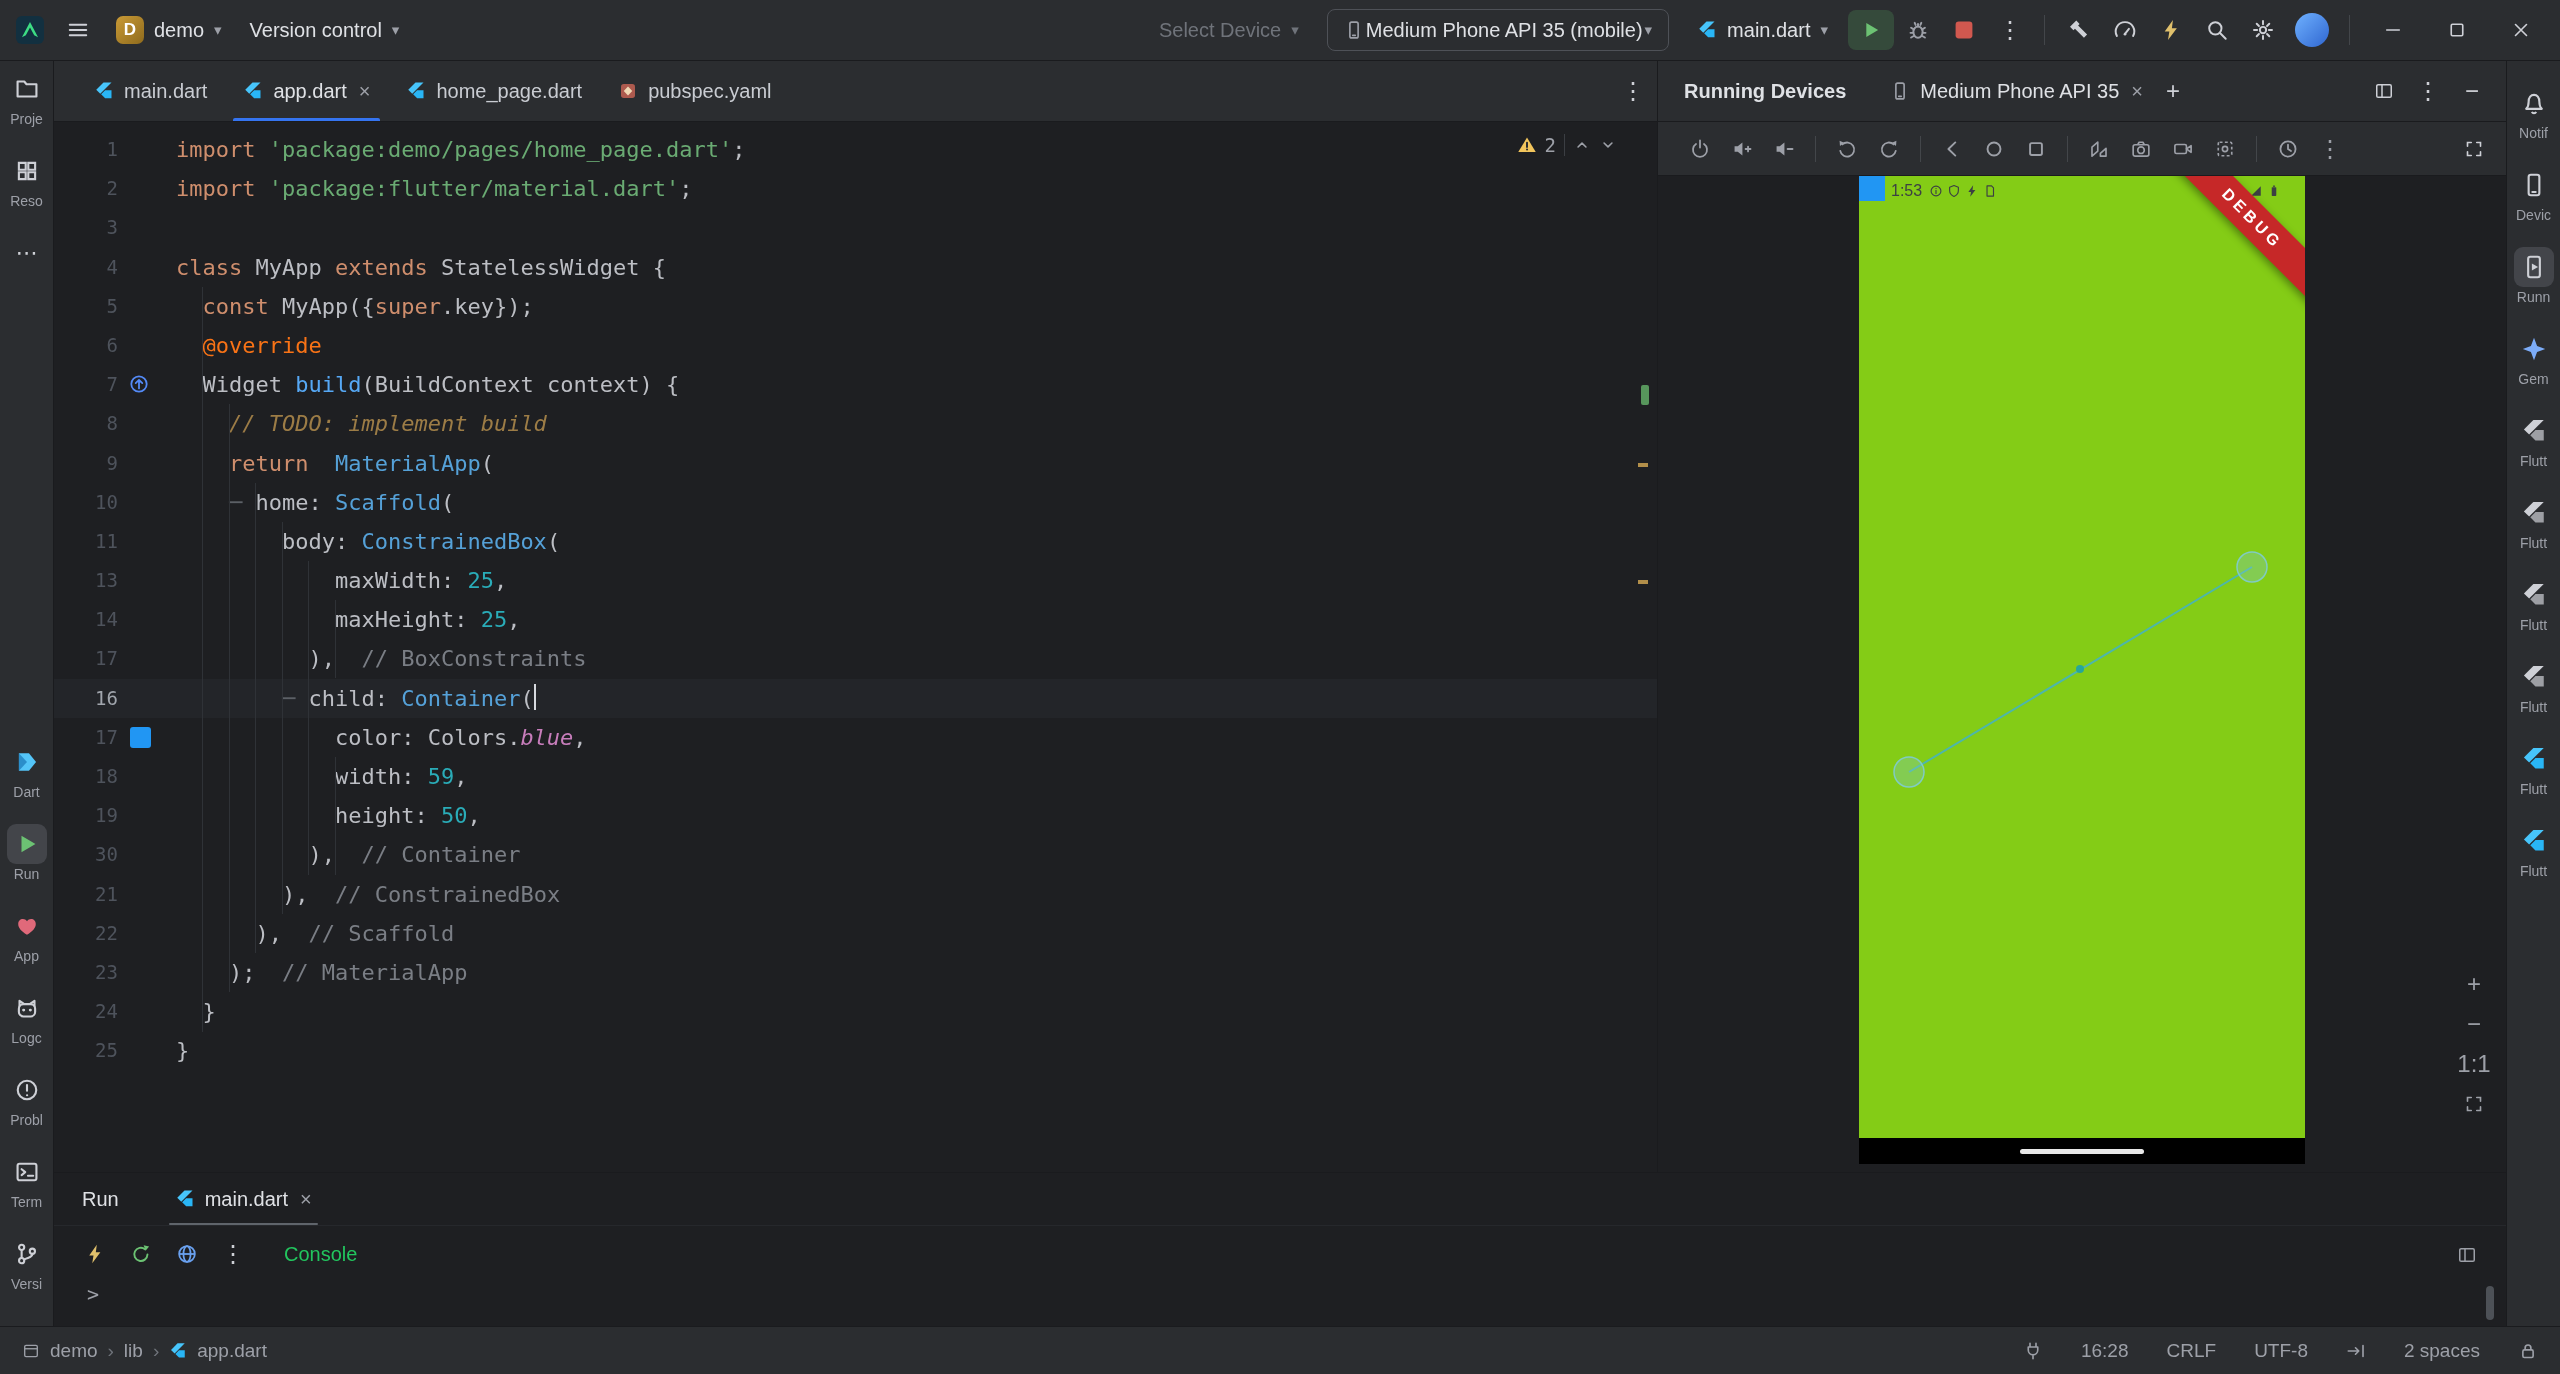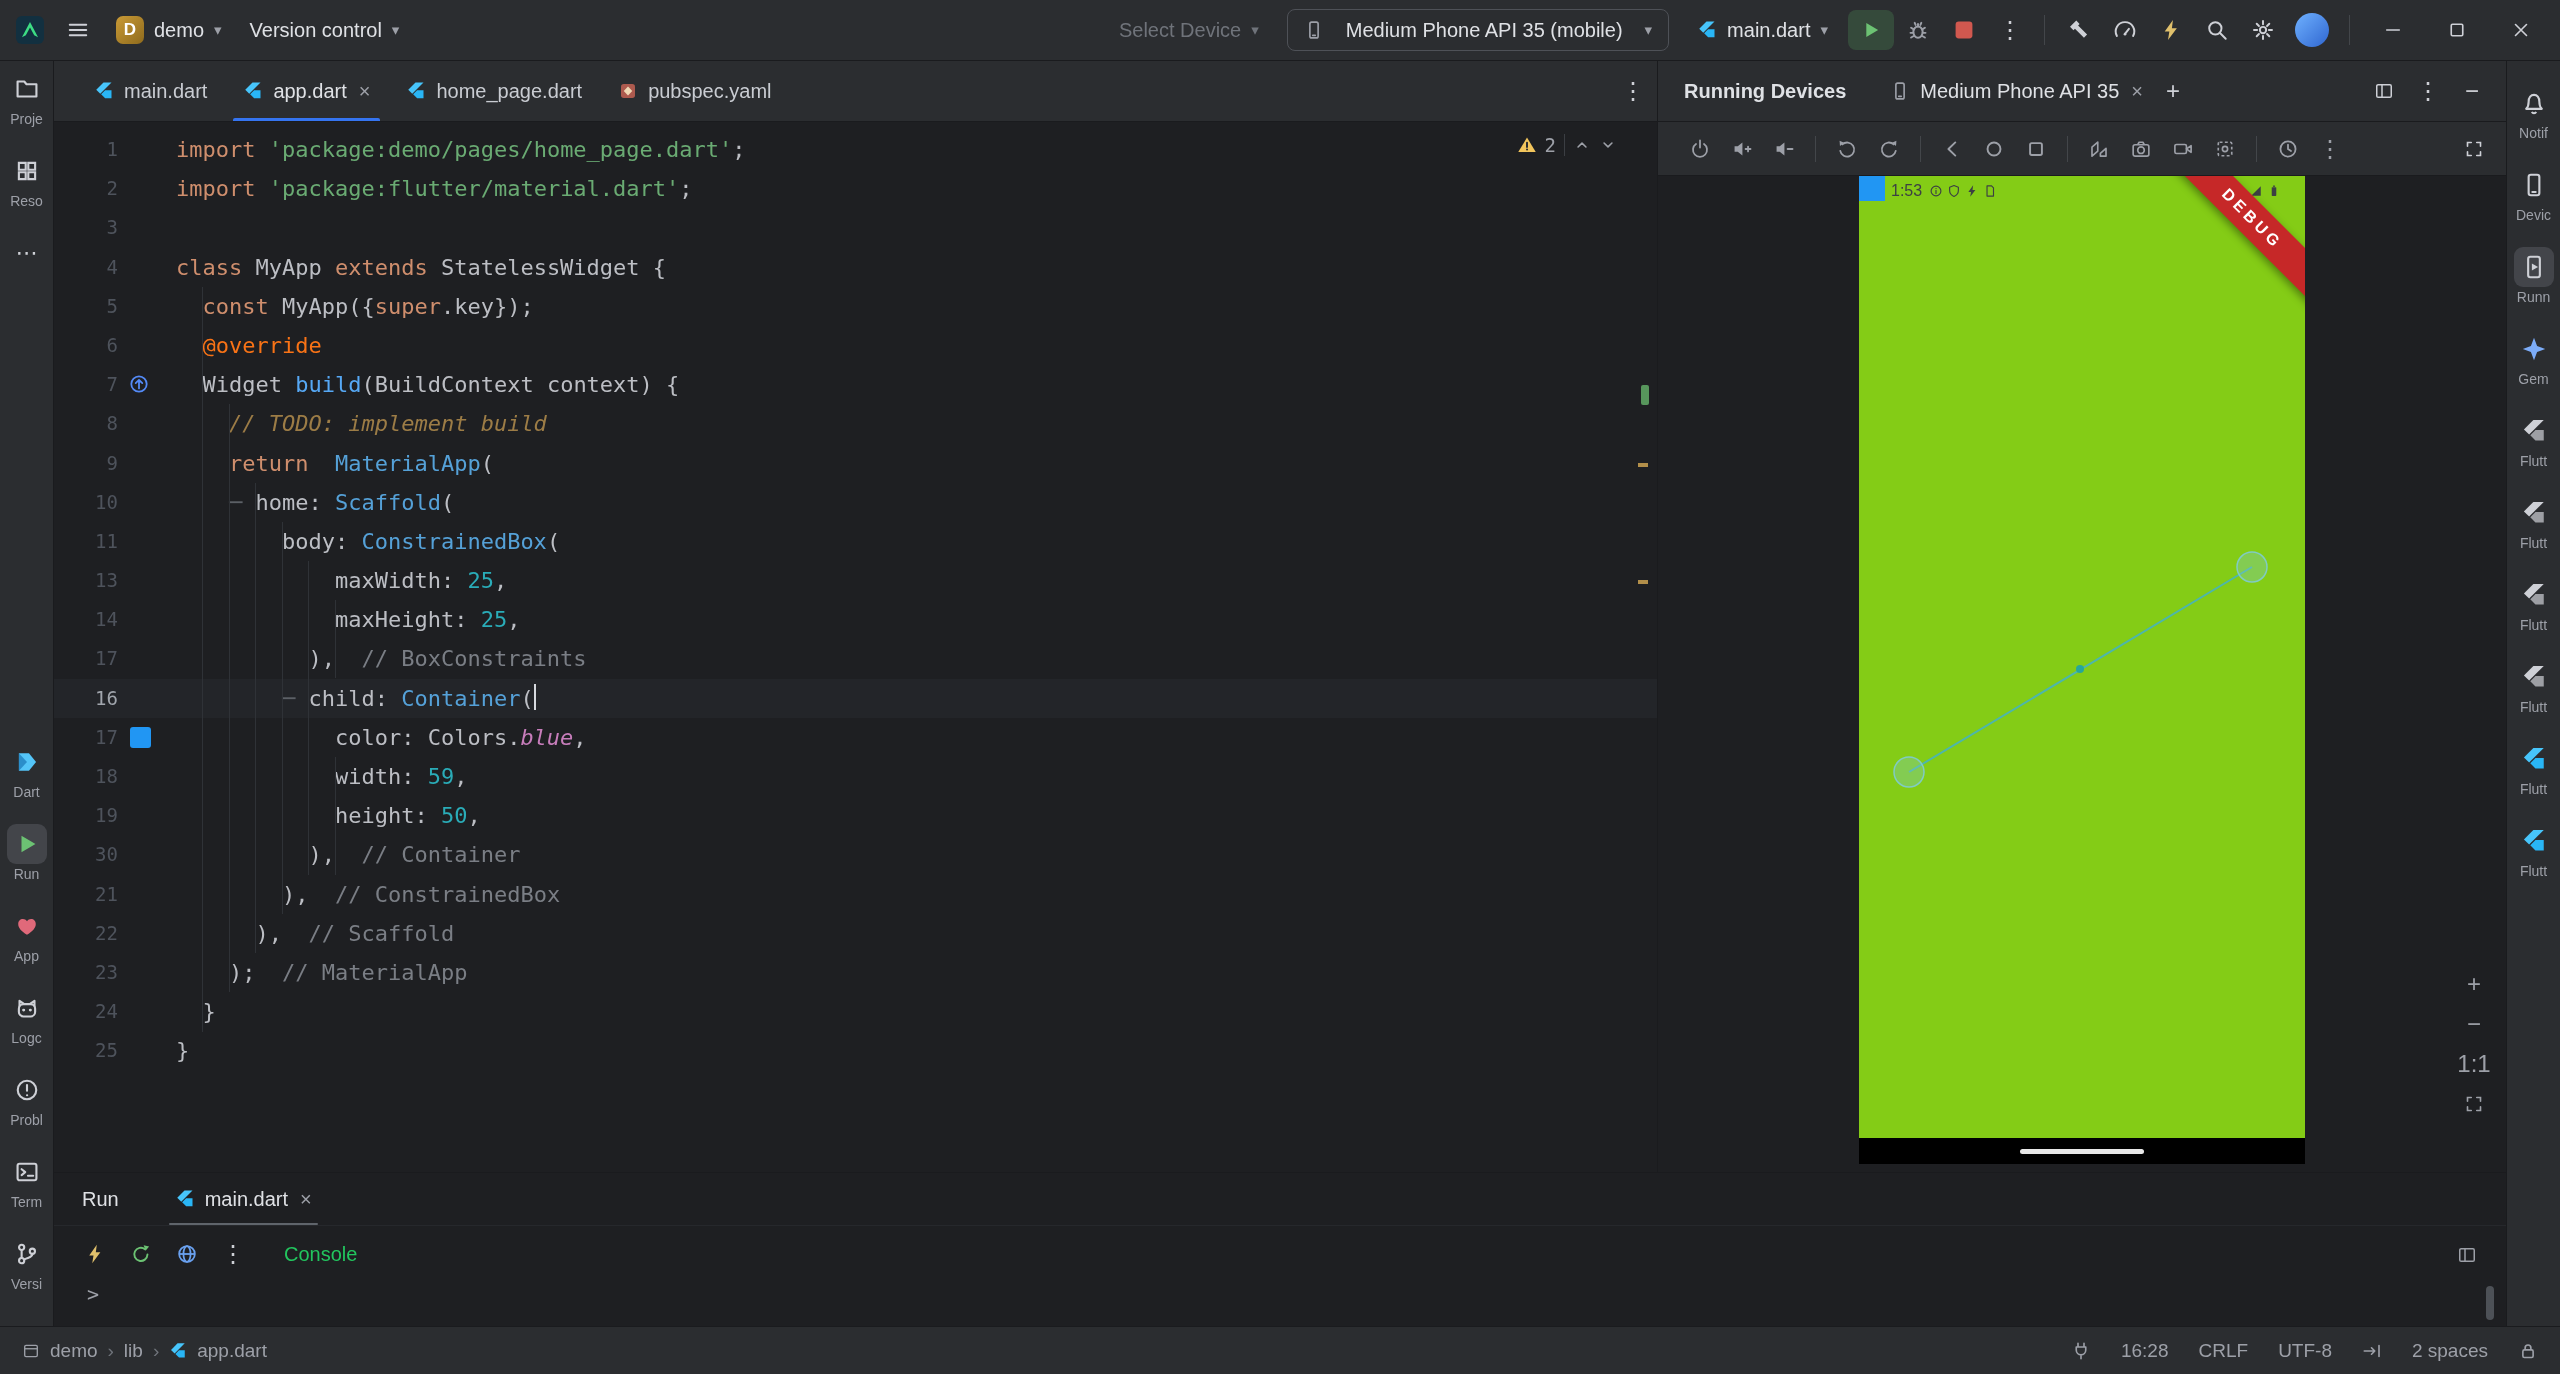--- a/index.html
+++ b/index.html
@@ -16,21 +16,21 @@
 .titlebar{position:absolute;left:0;top:0;right:0;height:61px;background:#2b2d30;
   border-bottom:1px solid #1a1b1e;display:flex;align-items:center;padding:0 8px;gap:2px}
 .tb-left{display:flex;align-items:center;gap:4px}
 .as-logo{width:44px;height:44px;display:flex;align-items:center;justify-content:center}
 .tb-btn{width:44px;height:44px;border-radius:8px;display:flex;align-items:center;justify-content:center;color:#ced0d6}
 .tb-chip{display:flex;align-items:center;gap:10px;height:44px;padding:0 12px;border-radius:8px;font-size:20px;color:#dfe1e5}
 .proj-avatar{width:28px;height:28px;border-radius:7px;background:linear-gradient(135deg,#c99a36,#8f6b1d);
   color:#fff;font-size:17px;font-weight:700;display:flex;align-items:center;justify-content:center}
 .chev{color:#9da0a8;font-size:15px}
 .dim-txt{color:#6f737a}
-.device-chip{display:flex;align-items:center;gap:22px;height:42px;padding:0 16px;border:1px solid #4e5157;
+.device-chip{display:flex;align-items:center;gap:2px;height:42px;padding:0 16px;border:1px solid #4e5157;
   border-radius:8px;font-size:20px;color:#dfe1e5}
 .run-btn{width:46px;height:40px;border-radius:8px;background:rgba(93,176,99,.22);display:flex;
   align-items:center;justify-content:center;color:#6cc273;margin-left:6px}
 .stop-btn{width:44px;height:40px;display:flex;align-items:center;justify-content:center;color:#d1584f}
 .tb-sep{width:1px;height:30px;background:#43464a;margin:0 10px}
 .avatar{width:34px;height:34px;border-radius:50%;background:linear-gradient(135deg,#6fb1ff,#2f66d0);margin:0 8px}
 .win-btn{width:62px;height:44px;display:flex;align-items:center;justify-content:center;color:#ced0d6}
 .dotsv{font-size:24px;color:#ced0d6;line-height:1}
 .tb-right{margin-left:auto;display:flex;align-items:center;gap:2px}
 
@@ -117,21 +117,21 @@
 .console-label{font-size:20px;color:#22c55e;margin-left:26px}
 .run-layout{position:absolute;right:18px;top:8px}
 .console{position:relative;height:43px}
 .prompt{position:absolute;left:33px;top:0;font-family:"DejaVu Sans Mono","Liberation Mono",monospace;font-size:20px;color:#9da0a8}
 .console-sb{position:absolute;right:12px;top:4px;width:8px;height:34px;background:#4d5157;border-radius:4px}
 
 
 .statusbar{position:absolute;left:0;right:0;bottom:0;height:48px;background:#2b2d30;border-top:1px solid #1a1b1e;
   display:flex;align-items:center;padding:0 22px;font-size:19px;color:#9da0a8}
 .sb-left{display:flex;align-items:center;gap:10px}
-.sb-right{margin-left:auto;display:flex;align-items:center;gap:30px}
+.sb-right{margin-left:auto;display:flex;align-items:center;gap:38px}
 .crumb-sep{color:#6f737a}
 .sb-item{display:flex;align-items:center;gap:8px}
 </style>
 </head>
 <body>
 
 <svg xmlns="http://www.w3.org/2000/svg" style="position:absolute;width:0;height:0" aria-hidden="true">
 <defs>
 <symbol id="sym-menu" viewBox="0 0 16 16" stroke="currentColor" fill="none" stroke-width="1.3" stroke-linecap="round" stroke-linejoin="round">
         <path d="M2.5 4.5h11M2.5 8h11M2.5 11.5h11"></path>

